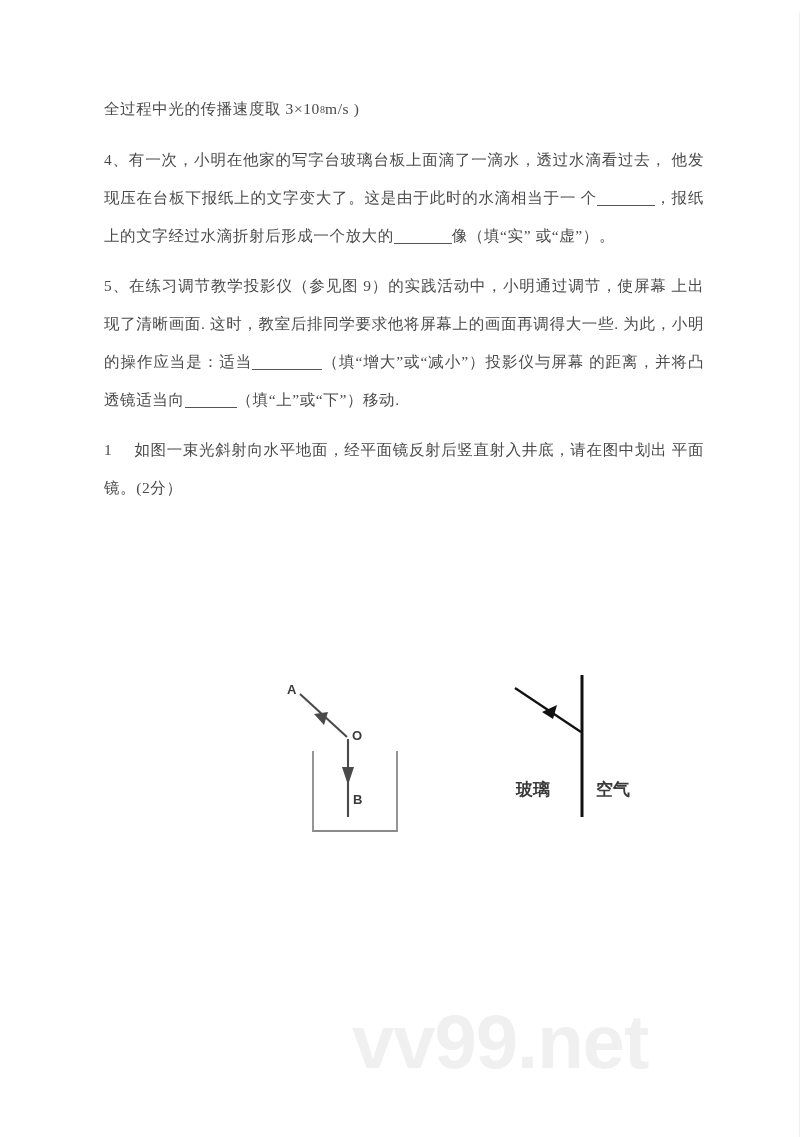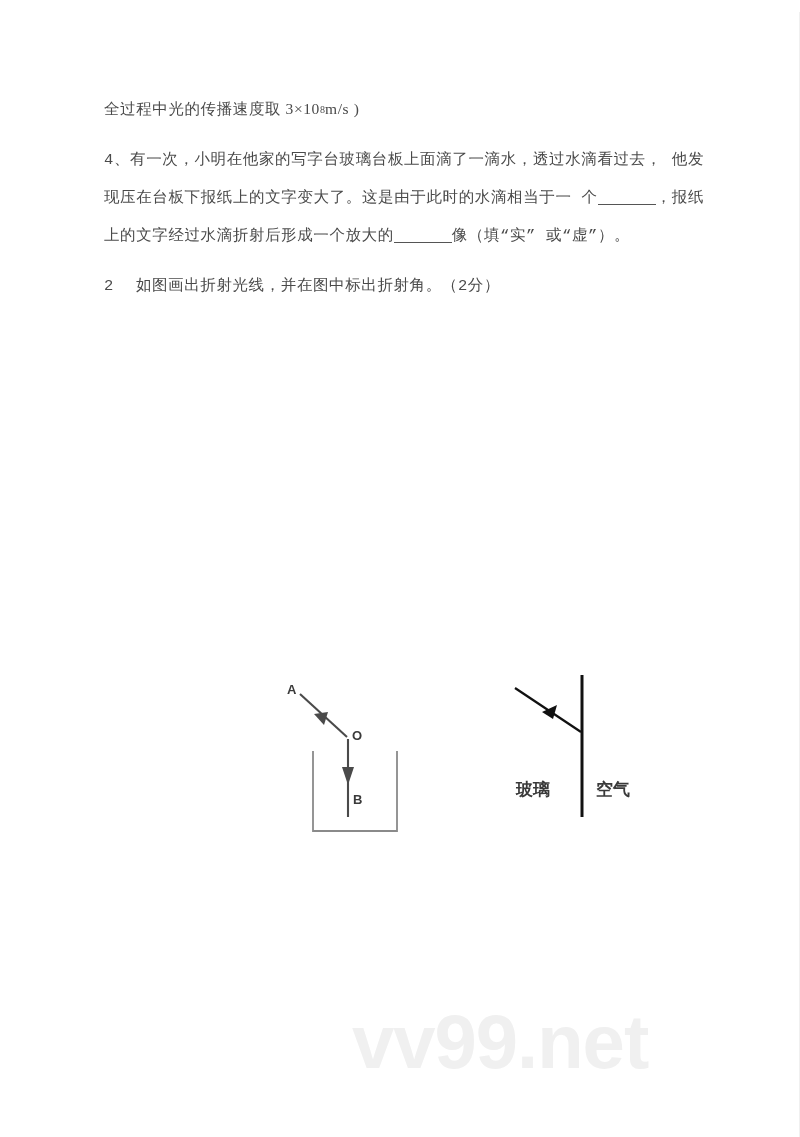--- a/index.html
+++ b/index.html
@@ -42,21 +42,21 @@
     width: 600px;
   }
   .para {
     color: #4a4a4a;
     font-size: 15.5px;
     line-height: 38px;
     letter-spacing: 0.6px;
     text-align: justify;
     margin: 0;
   }
-  .para.gap-top-lg { margin-top: 12px; font-family: Liberation Mono, monospace; }
+  .para.gap-top-lg { margin-top: 12px; }
 
   .sup {
     font-size: 10px;
     vertical-align: 1px;
     letter-spacing: 0;
   }
   .blank {
     display: inline-block;
     border-bottom: 1.3px solid #555;
     vertical-align: -3px;
@@ -103,26 +103,33 @@
       <span>全过程中光的传播速度取 3×10</span><span class="sup">8</span><span>m/s )</span>
     </p>
 
     <p class="para gap-top-lg">
       <span>4、有一次，小明在他家的写字台玻璃台板上面滴了一滴水，透过水滴看过去，</span>
       <span>他发现压在台板下报纸上的文字变大了。这是由于此时的水滴相当于一</span>
       <span>个</span><span class="blank blank-m"></span><span>，报纸上的文字经过水滴折射后形成一个放大的</span><span class="blank blank-m"></span><span>像（填“实”</span>
       <span>或“虚”）。</span>
     </p>
 
-
+    <p class="para gap-top-lg">
+      <span>5、在练习调节教学投影仪（参见图 9）的实践活动中，小明通过调节，使屏幕</span>
+      <span>上出现了清晰画面. 这时，教室后排同学要求他将屏幕上的画面再调得大一些.</span>
+      <span>为此，小明的操作应当是：适当</span><span class="blank blank-l"></span><span>（填“增大”或“减小”）投影仪与屏幕</span>
+      <span>的距离，并将凸透镜适当向</span><span class="blank blank-s"></span><span>（填“上”或“下”）移动.</span>
+    </p>
 
 
     <p class="para gap-top-lg">
-      <span>2</span><span class="qnum-indent"></span><span>如图画出折射光线，并在图中标出折射角。（2分）</span>
+      <span>1</span><span class="qnum-indent"></span><span>如图一束光斜射向水平地面，经平面镜反射后竖直射入井底，请在图中划出</span>
+      <span>平面镜。(2分）</span>
     </p>
+
 
   </div>
 
   <div class="figures">
 
     <div class="fig fig-left">
       <svg width="150" height="180" viewBox="0 0 150 180">
 
         <line x1="34" y1="22" x2="81" y2="65" stroke="#4a4a4a" stroke-width="2.1"></line>
 

